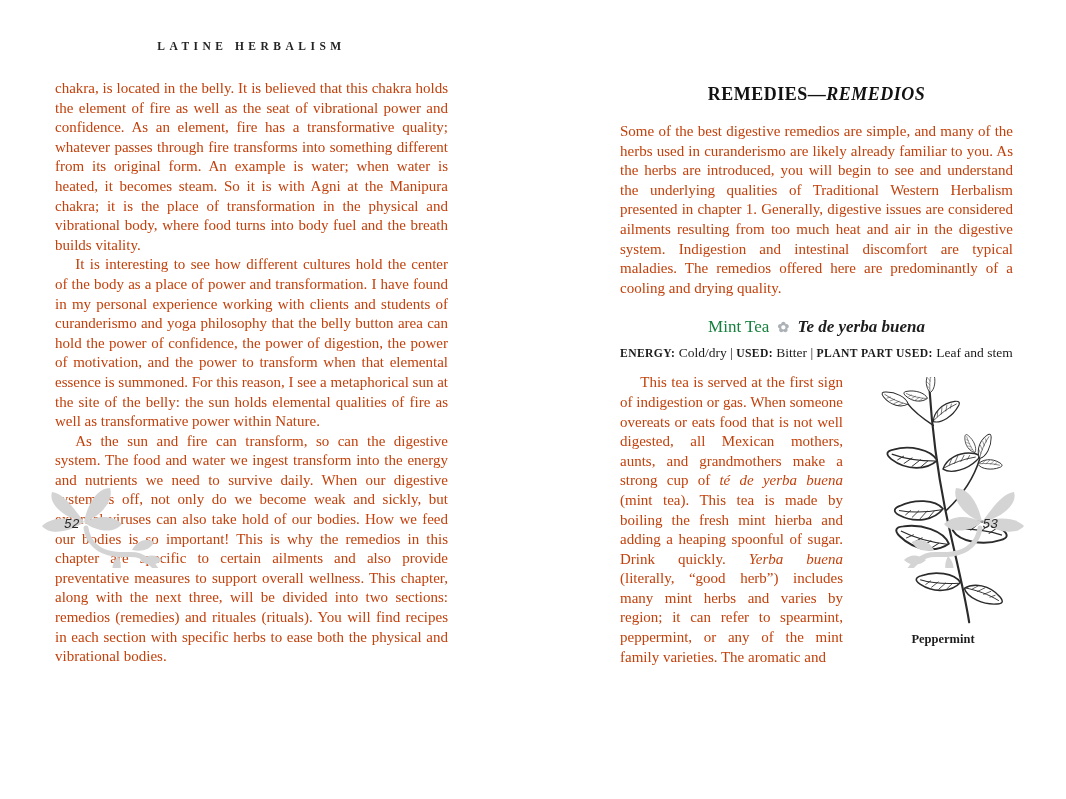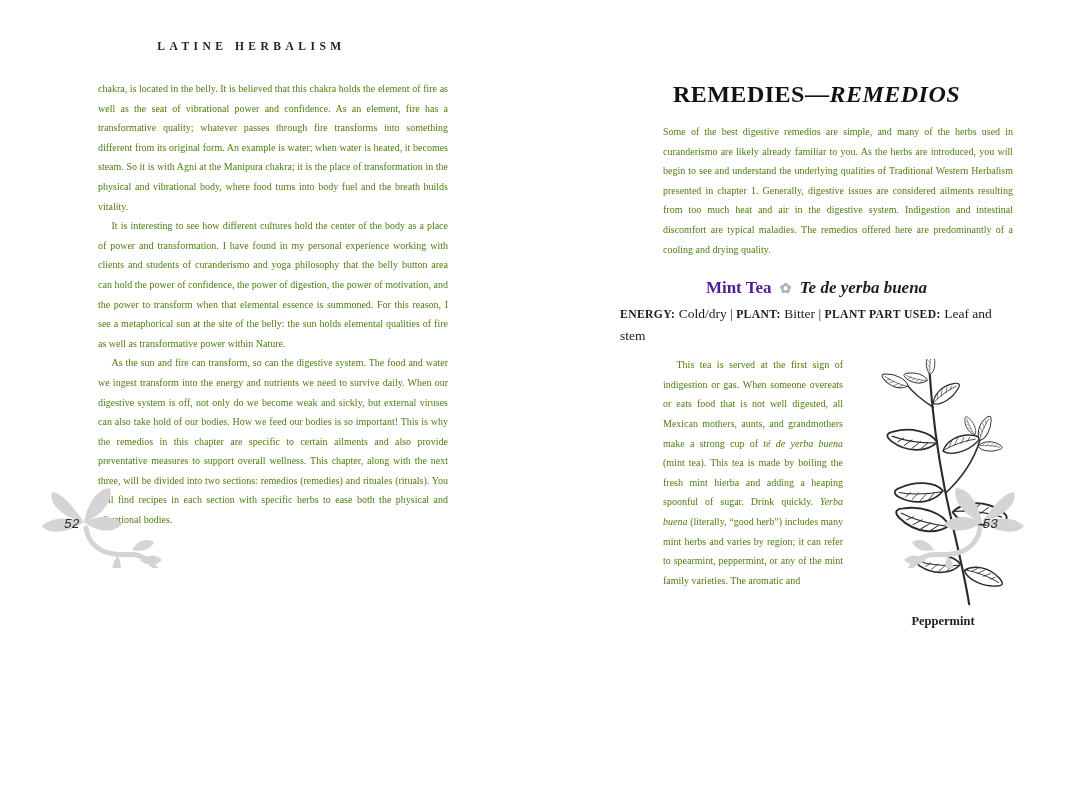--- a/index.html
+++ b/index.html
@@ -11,37 +11,36 @@
   .page { position:absolute; top:0; }
   .page-left  { left:55px;  width:393px; }
   .page-right { left:620px; width:393px; }
 
   .running-head { position:absolute; top:40px; width:100%; text-align:center; color:#242424; }
   .rh-left  { font-size:11.5px; letter-spacing:4.5px; font-weight:600; }
   .rh-right { font-size:12.5px; font-weight:700; letter-spacing:0.2px; }
 
   .text-col { margin-top:79px; }
   .para {
-    font-size:10px; line-height:19.6px; text-align:justify;
-    color:#4d7c0f;
-    margin-left:43px;
+    font-size:15px; line-height:19.6px; text-align:justify;
+    color:#c2410c;
   }
   .indent { text-indent:1.35em; }
 
   .title {
     margin-top:79px; text-align:center;
-    font-size:24px; font-weight:700; letter-spacing:0.5px; color:#121212;
+    font-size:18px; font-weight:700; letter-spacing:0.5px; color:#121212;
     line-height:30px;
   }
   .title .i { font-style:italic; }
 
   .intro { margin-top:13px; }
 
   .remedy-head { margin-top:19px; text-align:center; font-size:17px; line-height:20px; }
-  .remedy-head .rname { font-weight:700; color:#4c1d95; }
+  .remedy-head .rname { font-weight:400; color:#15803d; }
   .remedy-head .rglyph { color:#abb1b6; font-size:14px; padding:0 4px; font-style:normal; }
   .remedy-head .rsub { font-style:italic; color:#1d1d1d; }
 
   .herb-line { margin-top:9px; font-size:14px; line-height:18px; }
   .attr-line { margin-top:4px; font-size:13.5px; line-height:21px; }
 
   .i  { font-style:italic; }
   .sc { font-weight:700; font-size:0.86em; letter-spacing:0.4px; }
 
   .remedy-row { margin-top:9px; display:flex; gap:30px;justify-content:flex-end; }
@@ -87,21 +86,21 @@
 
     <p class="para intro">Some of the best digestive remedios are simple, and many of the herbs used in curanderismo are likely already familiar to you. As the herbs are introduced, you will begin to see and understand the underlying qualities of Traditional Western Herbalism presented in chapter 1. Generally, digestive issues are considered ailments resulting from too much heat and air in the digestive system. Indigestion and intestinal discomfort are typical maladies. The remedios offered here are predominantly of a cooling and drying quality.</p>
 
     <h2 class="remedy-head">
       <span class="rname">Mint Tea</span>
       <span class="rglyph">✿</span>
       <span class="rsub">Te de yerba buena</span>
     </h2>
 
 
-    <p class="attr-line"><span class="sc">ENERGY:</span><span> Cold/dry | </span><span class="sc">PLANT:</span><span> Bitter | </span><span class="sc">PLANT PART USED:</span><span> Leaf and stem</span></p>
+    <p class="attr-line"><span class="sc">ENERGY:</span><span> Cold/dry | </span><span class="sc">USED:</span><span> Bitter | </span><span class="sc">PLANT PART USED:</span><span> Leaf and stem</span></p>
 
     <div class="remedy-row">
       <p class="para remedy-body indent"><span>This tea is served at the first sign of indigestion or gas. When someone overeats or eats food that is not well digested, all Mexican mothers, aunts, and grandmothers make a strong cup of </span><span class="i">té de yerba buena</span><span> (mint tea). This tea is made by boiling the fresh mint hierba and adding a heaping spoonful of sugar. Drink quickly. </span><span class="i">Yerba buena</span><span> (literally, “good herb”) includes many mint herbs and varies by region; it can refer to spearmint, peppermint, or any of the mint family varieties. The aromatic and</span></p>
 
       <figure class="figure">
         <svg width="136" height="252" viewBox="0 0 140 260">
           <defs>
             <g id="lf">
               <path class="lo" d="M0,0 C5,-10 20,-17 36,-12 C42,-10 42,-7 37,-4 C26,4 8,7 0,0 Z"></path>
               <path class="lv" d="M1,-1 C12,-5 24,-8 37,-8"></path>

